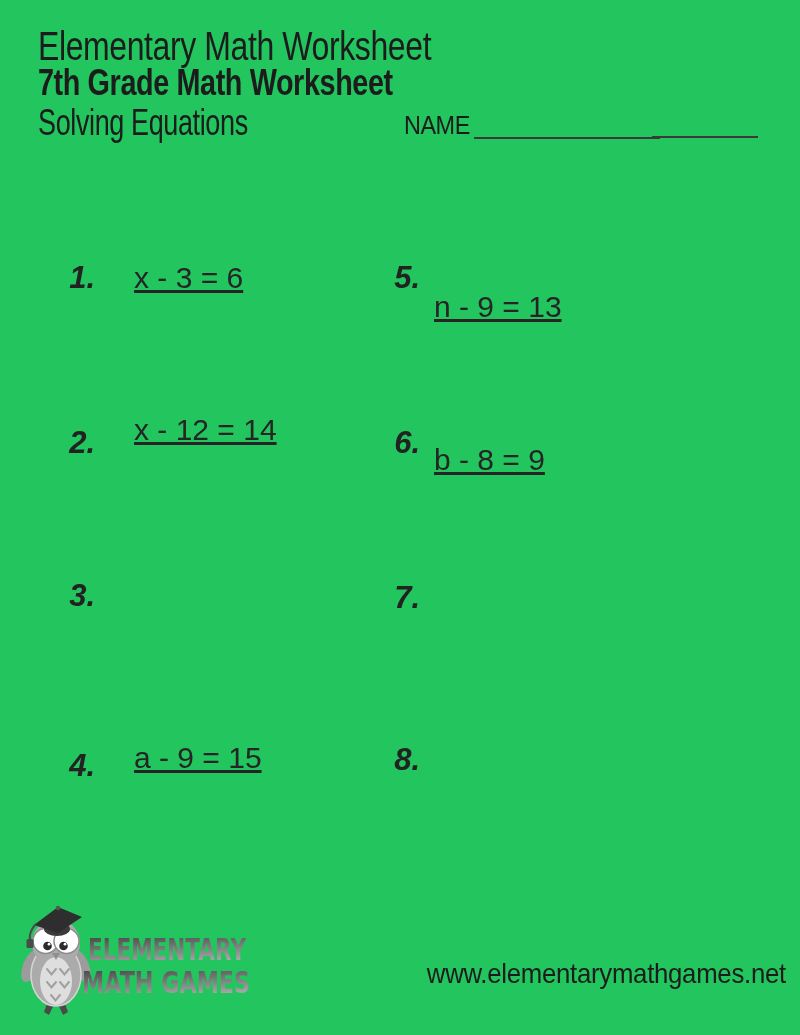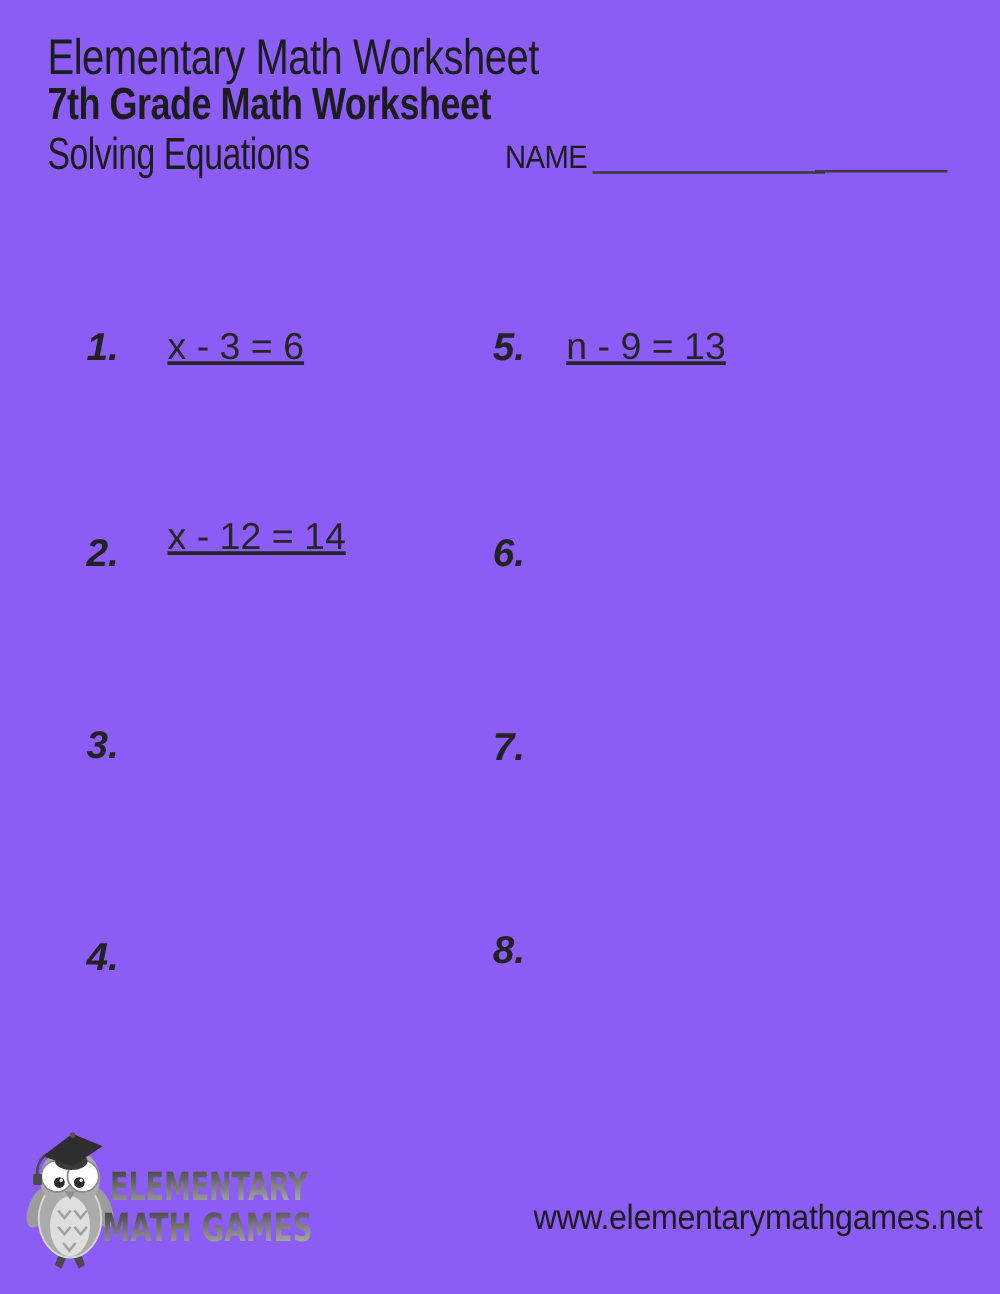--- a/index.html
+++ b/index.html
@@ -1,33 +1,33 @@
 <!DOCTYPE html>
 <html><head>
 <meta charset="utf-8">
 <style>
   html,body { margin:0; padding:0; background:#ffffff; }
   body { width:800px; height:1035px; font-family:"Liberation Sans", sans-serif; color:#1f1f1f; }
-  .page { position:relative; width:800px; height:1035px; background:#8b5cf6; overflow:hidden; }
+  .page { position:relative; width:800px; height:1035px; background:#22c55e; overflow:hidden; }
   .abs { position:absolute; line-height:1; white-space:nowrap; }
 
   
   .title    { left:38px; top:26px;  font-size:40px; letter-spacing:-0.5px; transform:scaleX(0.80); transform-origin:left top; color:#1c1c1c; }
   .subtitle { left:38px; top:65px;  font-size:36px; font-weight:700; letter-spacing:-0.5px; transform:scaleX(0.80); transform-origin:left top; color:#1c1c1c; }
   .topic    { left:38px; top:105px; font-size:36px; letter-spacing:-0.5px; transform:scaleX(0.75); transform-origin:left top; color:#1c1c1c; }
   .name-label { left:404px; top:112px; font-size:26px; letter-spacing:-0.5px; transform:scaleX(0.90); transform-origin:left top; color:#1c1c1c; }
   .name-line  { position:absolute; height:2px; background:#3a3a3a; }
   .name-line.seg1 { left:474px; top:137px; width:186px; }
   .name-line.seg2 { left:652px; top:136px; width:106px; }
 
   
   .num { font-size:31px; font-weight:700; font-style:italic; width:56px; text-align:right; color:#222; }
   .eq  { font-size:30px; color:#252525;text-decoration:underline; }
   .num-l { left:39px; }  .num-r { left:364px; }
-  .eq-l  { left:134px; } .eq-r  { left:453px; }
+  .eq-l  { left:134px; } .eq-r  { left:434px;margin-top:29px; }
 
   
   .logo-svg { position:absolute; left:18px; top:903px; width:245px; height:130px; }
   .website { left:398px; top:960px; width:360px; text-align:right; font-size:28px; letter-spacing:-0.3px;
              transform:scaleX(0.92); transform-origin:right top; color:#1c1c1c; }
 </style>
 </head>
 <body>
 
 <div class="page">
@@ -41,25 +41,27 @@
 
   <span class="abs num num-l" style="top:262px">1.</span>
   <span class="abs eq  eq-l" style="top:263px">x - 3 = 6</span>
 
   <span class="abs num num-l" style="top:427px">2.</span>
   <span class="abs eq  eq-l" style="top:415px">x - 12 = 14</span>
 
   <span class="abs num num-l" style="top:580px">3.</span>
 
   <span class="abs num num-l" style="top:750px">4.</span>
+  <span class="abs eq  eq-l" style="top:743px">a - 9 = 15</span>
 
   <span class="abs num num-r" style="top:262px">5.</span>
   <span class="abs eq  eq-r" style="top:263px">n - 9 = 13</span>
 
   <span class="abs num num-r" style="top:427px">6.</span>
+  <span class="abs eq  eq-r" style="top:416px">b - 8 = 9</span>
 
   <span class="abs num num-r" style="top:582px">7.</span>
 
   <span class="abs num num-r" style="top:744px">8.</span>
 
   <svg class="logo-svg" viewBox="0 0 245 130">
     <defs>
       <linearGradient id="lg1" x1="0" y1="0" x2="0.25" y2="1">
         <stop offset="0" stop-color="#383838"></stop>
         <stop offset="1" stop-color="#ababab"></stop>

